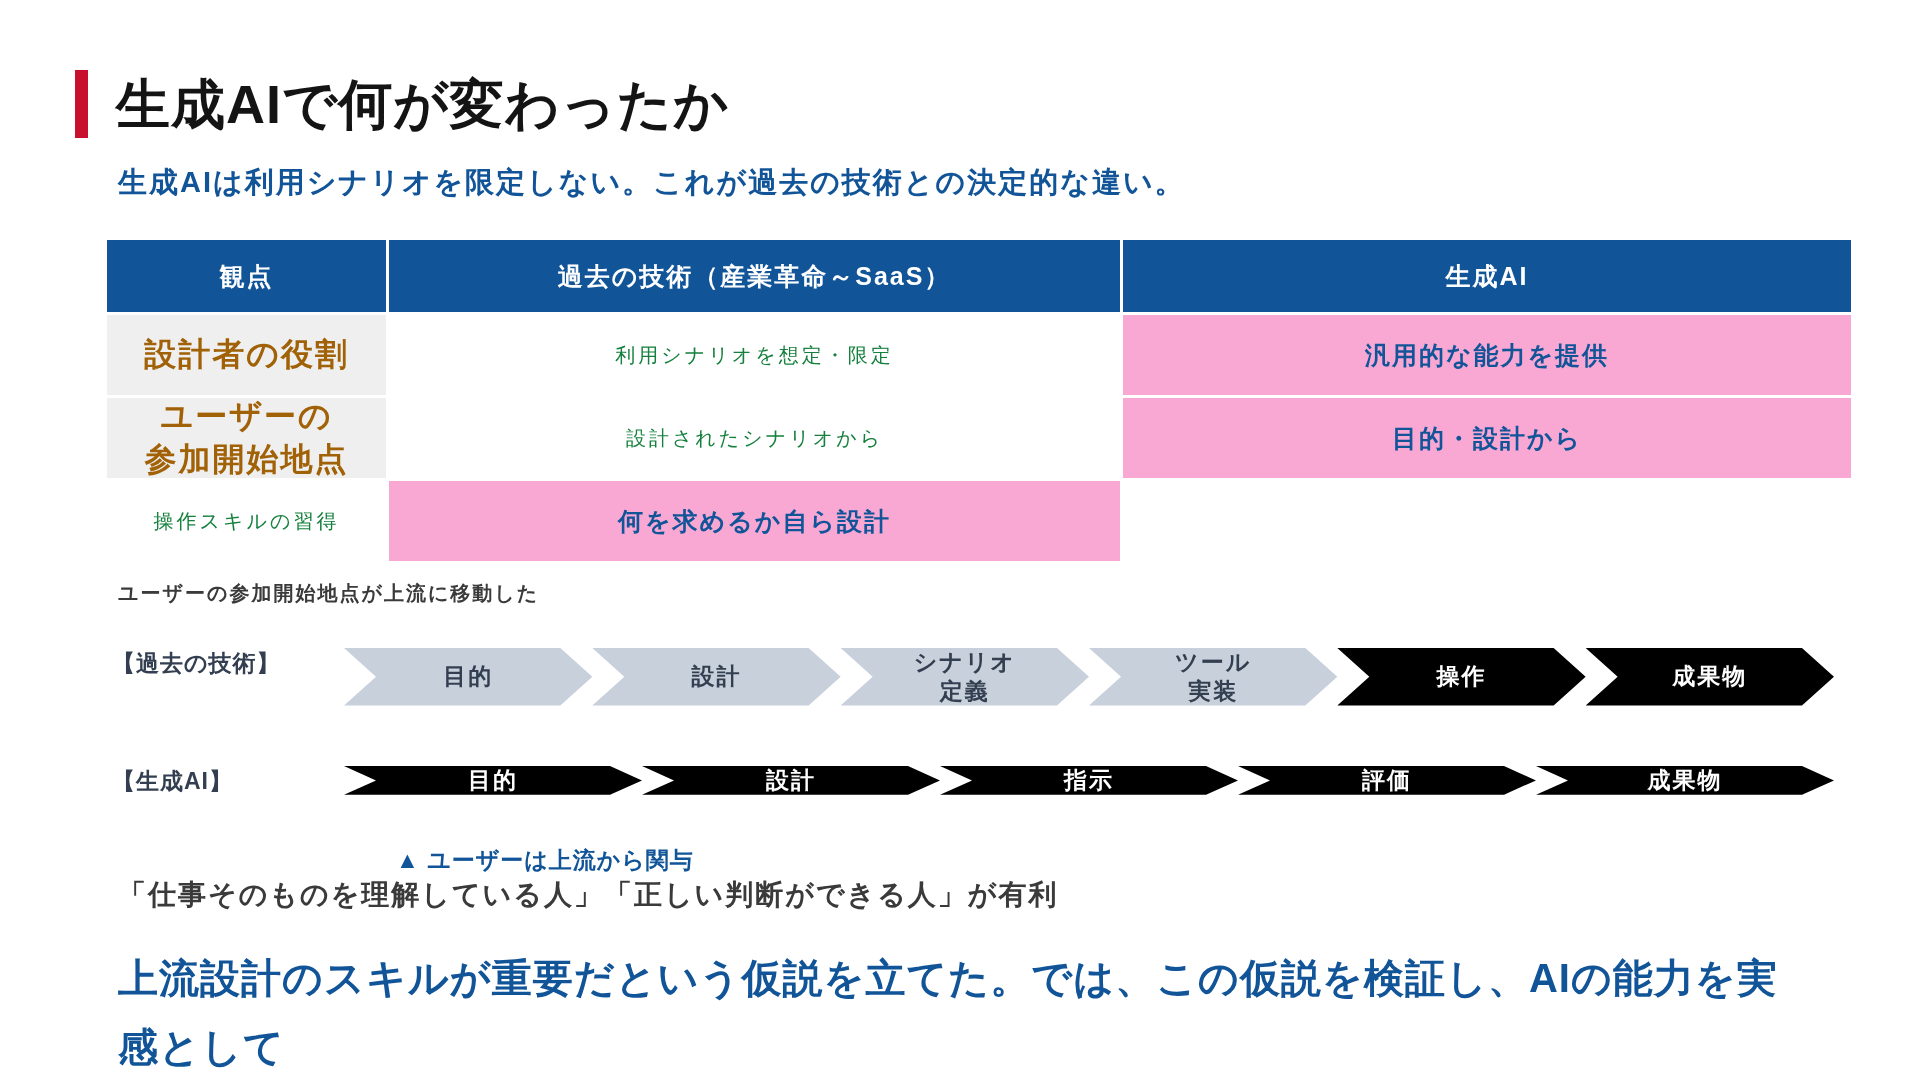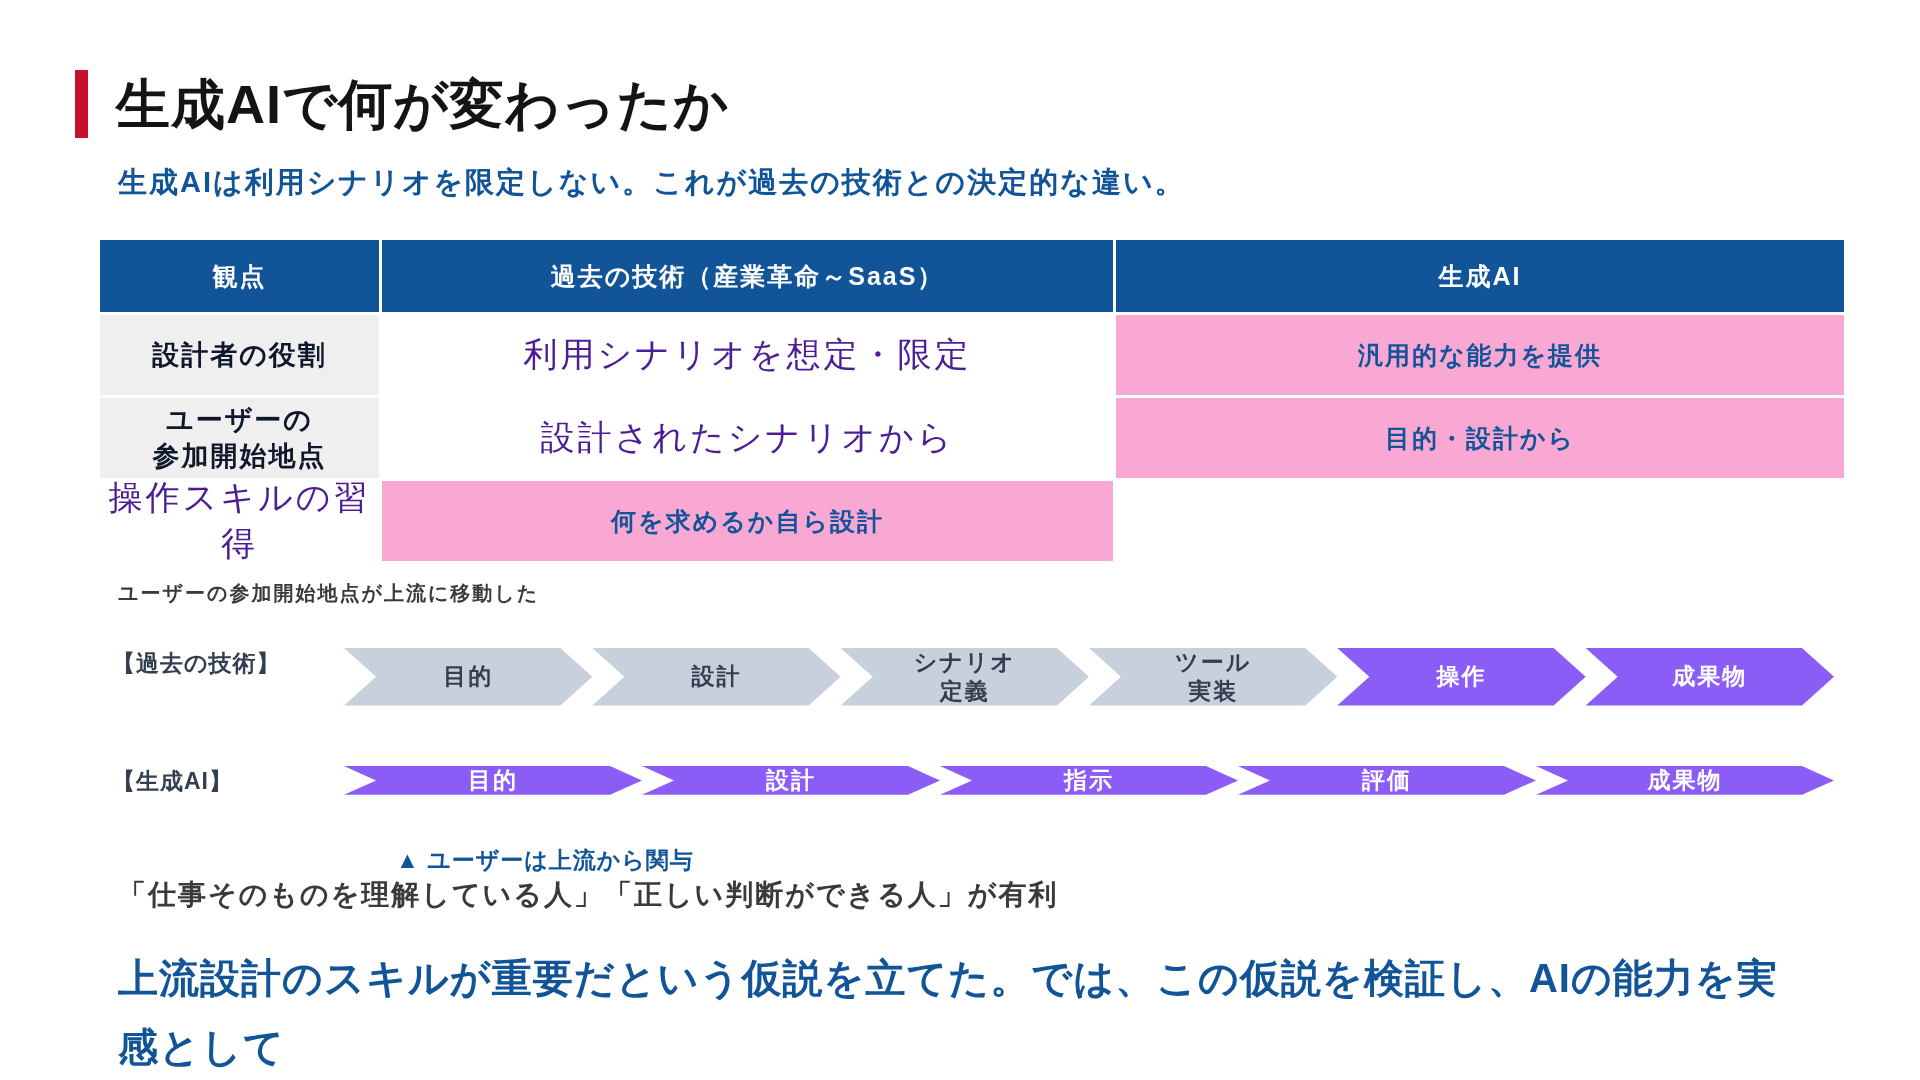--- a/index.html
+++ b/index.html
@@ -13,28 +13,28 @@
   .title-accent { width:13px; height:68px; background:#C8102E; margin-right:28px; }
   .page-title { margin:0; font-size:54px; line-height:1; font-weight:bold; color:#141414; letter-spacing:1px; }
 
   .subtitle {
     position:absolute; left:118px; top:163px; margin:0;
     font-size:29px; font-weight:bold; color:#115498; letter-spacing:2px;
   }
 
   
   .cmp-table {
-    position:absolute; left:100px; top:240px; width:1584px;
+    position:absolute; left:107px; top:240px; width:1584px;
     display:grid; grid-template-columns:279px 731px 728px;
     grid-template-rows:72px 80px 80px 80px; gap:3px;
   }
   .cell { display:flex; align-items:center; justify-content:center; text-align:center; }
   .cell.head   { background:#115498; color:#ffffff; font-weight:bold; font-size:25px; letter-spacing:2px; }
-  .cell.aspect { background:#EFEFEF; color:#0f172a; font-weight:bold; font-size:27px; letter-spacing:2px; white-space:pre-line; line-height:1.35; }
-  .cell.past   { background:#ffffff; color:#4c1d95; font-size:34px; letter-spacing:3px; }
+  .cell.aspect { background:#EFEFEF; color:#a16207; font-weight:bold; font-size:32px; letter-spacing:2px; white-space:pre-line; line-height:1.35; }
+  .cell.past   { background:#ffffff; color:#15803d; font-size:20px; letter-spacing:3px; }
   .cell.genai  { background:#f9a8d4; color:#115498; font-weight:bold; font-size:25px; letter-spacing:2px; }
 
   
   .flow-heading {
     position:absolute; left:118px; top:580px; margin:0;
     font-size:20px; font-weight:bold; color:#3A3A3A; letter-spacing:2px;
   }
   .flow-row { position:absolute; left:112px; width:1722px; height:72px; display:flex; align-items:flex-start; }
   #flow-row-past  { top:648px; }
   #flow-row-genai { top:766px; }
@@ -42,21 +42,21 @@
     width:232px; flex:0 0 232px; display:flex; align-items:center;
     font-size:23px; font-weight:bold; color:#333F50; letter-spacing:1px;
   }
   .chevrons { flex:1; display:flex; }
   .chev {
     flex:1; display:flex; align-items:center; justify-content:center; text-align:center;
     background:#C8D0DC; color:#333F50; font-weight:bold; font-size:23px;
     line-height:1.25; white-space:pre-line; letter-spacing:2px;
     clip-path:polygon(0 0, calc(100% - 32px) 0, 100% 50%, calc(100% - 32px) 100%, 0 100%, 32px 50%);
   }
-  .chev.dark { background:#8b5cf6; color:#ffffff; }
+  .chev.dark { background:#000000; color:#ffffff; }
 
   .flow-annotation { position:absolute; font-size:23px; font-weight:bold; color:#115498; letter-spacing:1px; }
   #annotation-past  { left:1398px; top:716px; }
   #annotation-genai { left:396px;  top:845px; }
 
   
   .note {
     position:absolute; left:118px; top:876px; margin:0;
     font-size:28px; font-weight:bold; color:#3A3A3A; letter-spacing:2px;
   }

